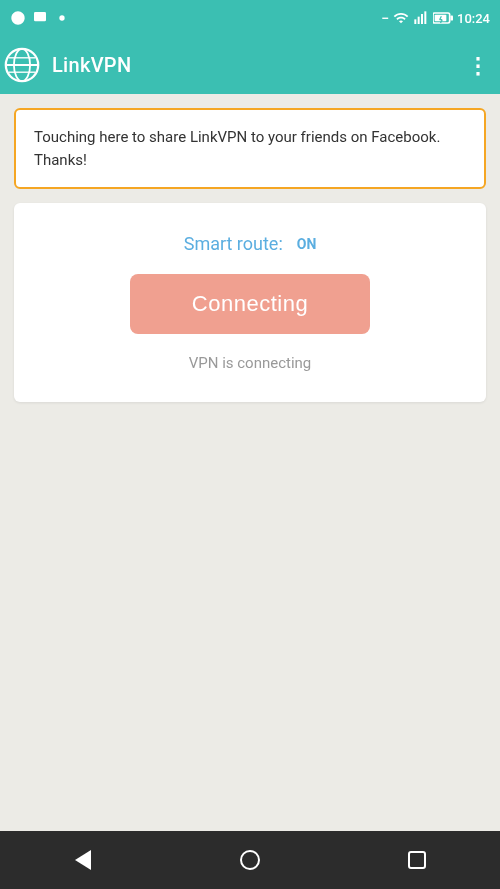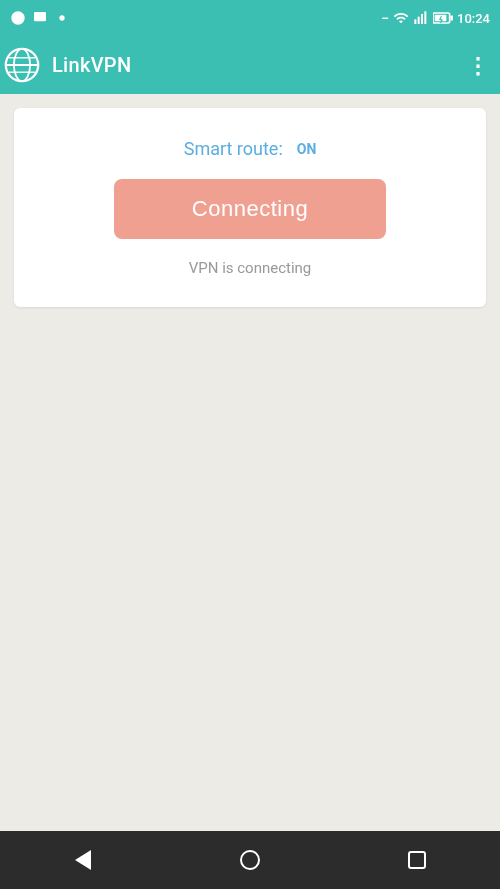--- a/index.html
+++ b/index.html
@@ -127,21 +127,21 @@
       font-weight: 400;
     }
 
     .smart-route-value {
       color: #5BAEE0;
       font-size: 14px;
       font-weight: 700;
     }
 
     .connect-button {
-      width: 272px;
+      width: 240px;
       height: 60px;
       background-color: #F0A090;
       border: none;
       border-radius: 8px;
       color: white;
       font-size: 22px;
       font-weight: 400;
       cursor: pointer;
       letter-spacing: 0.5px;
     }
@@ -250,20 +250,23 @@
     <line x1="2" y1="20" x2="38" y2="20" stroke="white" stroke-width="2"></line>
     <line x1="5" y1="12" x2="35" y2="12" stroke="white" stroke-width="1.5"></line>
     <line x1="5" y1="28" x2="35" y2="28" stroke="white" stroke-width="1.5"></line>
   </svg>
   <span class="app-bar-title">LinkVPN</span>
   <span class="app-bar-menu">⋮</span>
 </div>
 
 <div class="main-content">
 
+  <div class="banner">
+    <span class="banner-text">Touching here to share LinkVPN to your friends on Facebook. Thanks!</span>
+  </div>
 
   <div class="card">
     <div class="smart-route-row">
       <span class="smart-route-label">Smart route: </span>
       <span class="smart-route-value">ON</span>
     </div>
     <button class="connect-button">Connecting</button>
     <span class="vpn-status-text">VPN is connecting</span>
   </div>
 

